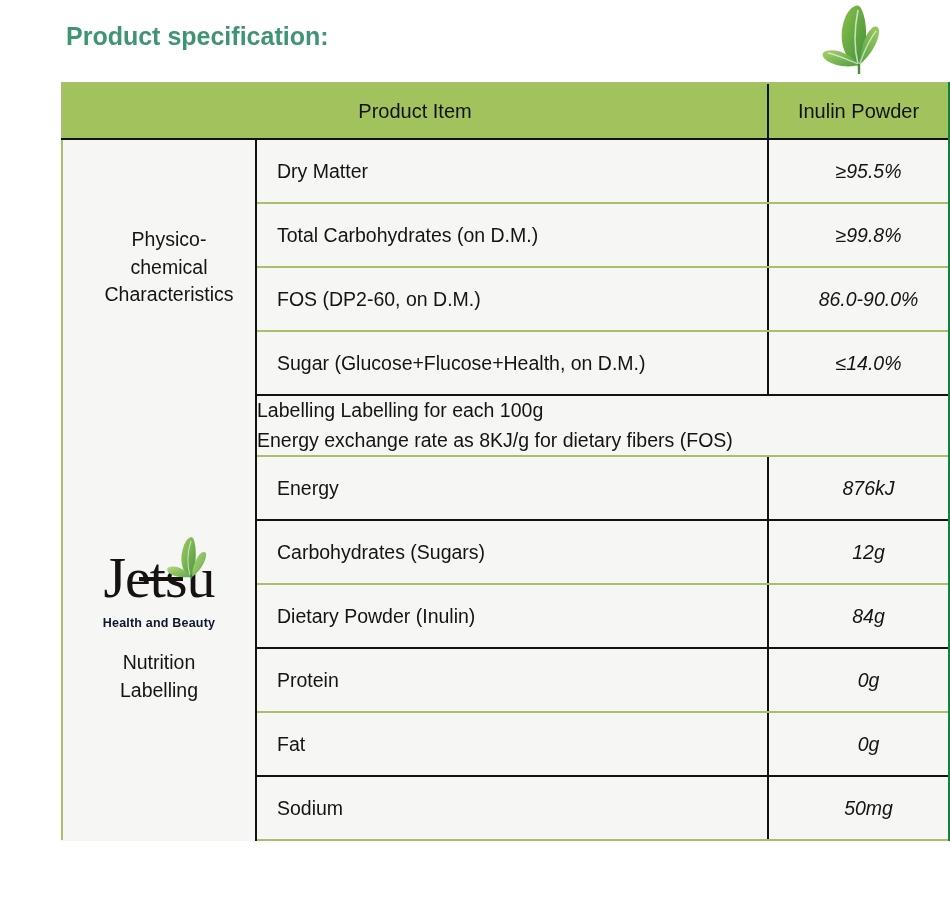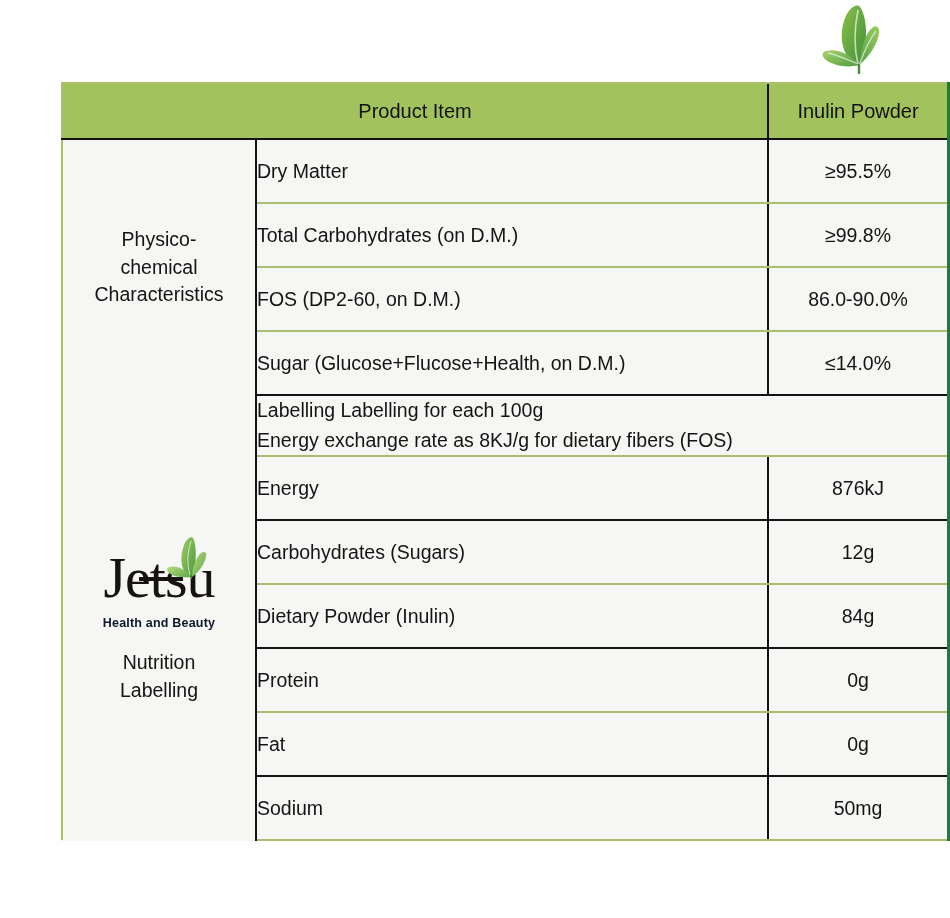--- a/index.html
+++ b/index.html
@@ -54,21 +54,21 @@
     padding: 0 0 0 0;
   }
 
   
   .col-a { width: 194px; }
   .col-b { width: 512px; }
   .col-c { width: 182px; }
 
   
   .outer-l { border-left: 2px solid #a8bf6e; }
-  .outer-r { border-right: 6px solid #15803d; }
+  .outer-r { border-right: 4px solid #15803d; }
   .outer-t { border-top: 2px solid #a8bf6e; }
   .outer-b { border-bottom: 2px solid #a8bf6e; }
   .vdiv-dark { border-right: 2px solid #121212; }
   .vdiv-left-dark { border-left: 2px solid #121212; }
   .hdiv-light { border-bottom: 2px solid #a8bf6e; }
   .hdiv-dark { border-bottom: 2px solid #121212; }
 
   
   .hdr td {
     background: #a1c25d;
@@ -77,37 +77,37 @@
     color: #121212;
   }
   .hdr .hdr-item {
     text-align: center;
   }
   .hdr .hdr-val {
     text-align: center;
   }
 
   .cell-pad-l { padding-left: 12px; }
-  .val-cell { text-align: center; }
+  .val-cell { text-align: center; font-style: italic; }
 
   .rowlabel {
     text-align: center;
     line-height: 1.42;
     font-size: 19.5px;
   }
   .rowlabel span { display: block; }
 
   .note-cell {
     padding: 10px 0 10px 12px;
     line-height: 1.52;
     font-size: 19.5px;
   }
   .note-cell span { display: block; }
 
-  .data-row td { height: 64px; }
+  .data-row td { height: 64px; padding-left: 20px; }
 
   
   .jetsu-wrap {
     position: relative;
     width: 100%;
     height: 118px;
   }
   .jetsu-logo {
     position: absolute;
     left: 50%;
@@ -148,20 +148,21 @@
     width: 44px; height: 4px;
     background: #15120f;
   }
 </style>
 </head>
 <body>
 
 <div class="page">
 
   <div class="title-bar">
+    <div class="title-text">Product specification:</div>
 
     <svg class="sprig-logo" viewBox="0 0 78 74">
       <defs>
         <linearGradient id="lg1" x1="0" y1="0" x2="1" y2="1">
           <stop offset="0%" stop-color="#8cc04a"></stop>
           <stop offset="100%" stop-color="#3f8f3a"></stop>
         </linearGradient>
         <linearGradient id="lg2" x1="0" y1="0" x2="1" y2="1">
           <stop offset="0%" stop-color="#a8d26a"></stop>
           <stop offset="100%" stop-color="#4f9c42"></stop>

